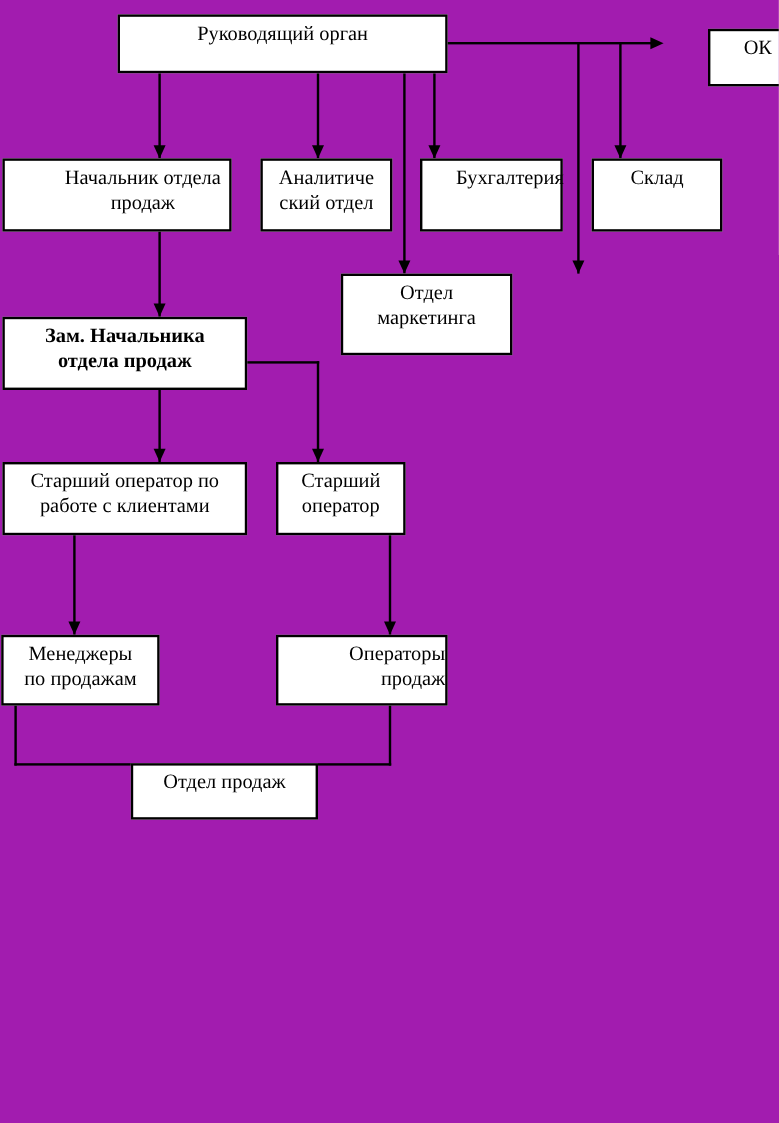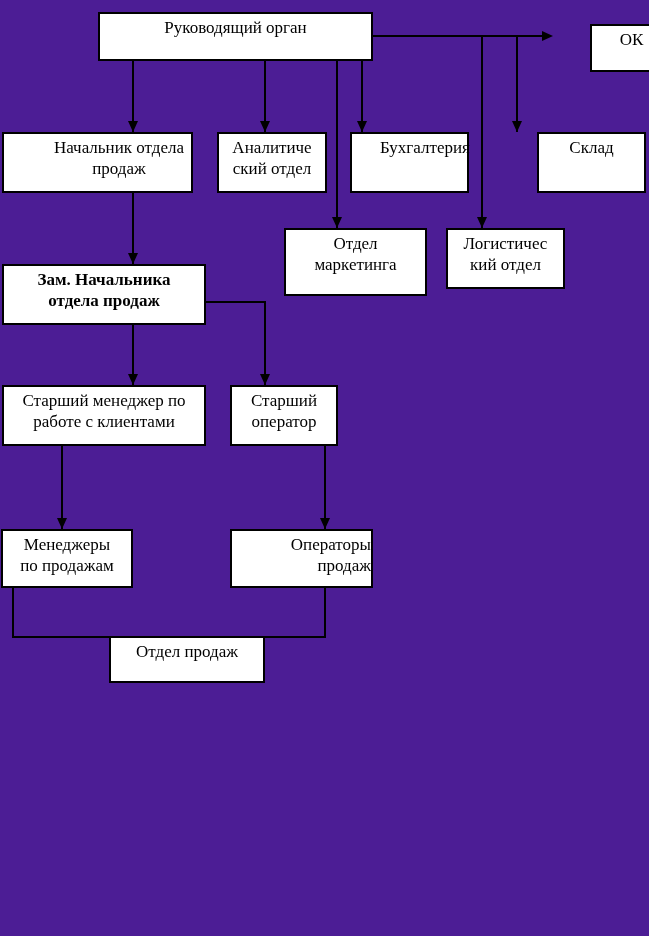--- a/index.html
+++ b/index.html
@@ -1,19 +1,19 @@
 <!DOCTYPE html>
 <html><head>
 <meta charset="utf-8">
 <style>
   html,body{margin:0;padding:0;}
   #canvas{
     position:relative;
     width:649px;height:936px;
-    background:#4c1d95;
+    background:#a21caf;
     overflow:hidden;
     font-family:"Liberation Serif", serif;
   }
   .box{
     position:absolute;
     background:#FFFFFF;
     border:2px solid #000000;
     box-sizing:border-box;
     color:#000000;
     font-size:17px;
@@ -36,21 +36,21 @@
     border-top:5px solid transparent;
     border-bottom:5px solid transparent;
     border-left:11px solid #000000;
   }
   
   #n-governing{left:98px;top:12px;width:275px;height:49px;}
   #n-ok{left:553px;top:24px;width:83px;height:48px;margin-left:37px;}
   #n-sales-head{left:2px;top:132px;width:191px;height:61px;padding-left:43px;}
   #n-analytics{left:217px;top:132px;width:110px;height:61px;}
   #n-accounting{left:350px;top:132px;width:119px;height:61px;padding-left:28px;}
-  #n-warehouse{left:493px;top:132px;width:109px;height:61px;margin-left:44px;}
+  #n-warehouse{left:493px;top:132px;width:109px;height:61px;}
   #n-marketing{left:284px;top:228px;width:143px;height:68px;}
   #n-logistics{left:446px;top:228px;width:119px;height:61px;}
   #n-deputy{left:2px;top:264px;width:204px;height:61px;font-weight:bold;}
   #n-senior-manager{left:2px;top:385px;width:204px;height:61px;}
   #n-senior-operator{left:230px;top:385px;width:108px;height:61px;}
   #n-sales-managers{left:1px;top:529px;width:132px;height:59px;}
   #n-sales-operators{left:230px;top:529px;width:143px;height:59px;text-align:right;}
   #n-sales-dept{left:109px;top:636px;width:156px;height:47px;}
   
   #l1{left:132px;top:61px;height:71px;}
@@ -121,25 +121,23 @@
   <div class="box" id="n-governing">Руководящий орган</div>
   <div class="box" id="n-ok">ОК</div>
   <div class="box" id="n-sales-head">Начальник отдела
 продаж</div>
   <div class="box" id="n-analytics">Аналитиче
 ский отдел</div>
   <div class="box" id="n-accounting">Бухгалтерия</div>
   <div class="box" id="n-warehouse">Склад</div>
   <div class="box" id="n-marketing">Отдел
 маркетинга</div>
-  <div class="box" id="n-logistics">Логистичес
-кий отдел</div>
   <div class="box" id="n-deputy">Зам. Начальника
 отдела продаж</div>
-  <div class="box" id="n-senior-manager">Старший менеджер по
+  <div class="box" id="n-senior-manager">Старший оператор по
 работе с клиентами</div>
   <div class="box" id="n-senior-operator">Старший
 оператор</div>
   <div class="box" id="n-sales-managers">Менеджеры
 по продажам</div>
   <div class="box" id="n-sales-operators">Операторы
 продаж</div>
   <div class="box" id="n-sales-dept">Отдел продаж</div>
 
 </div>

